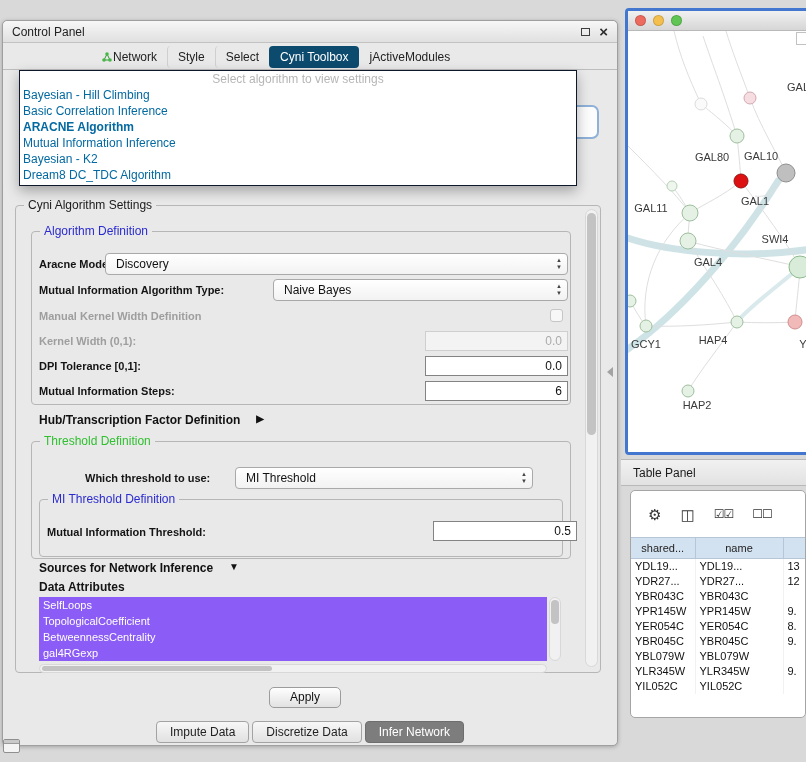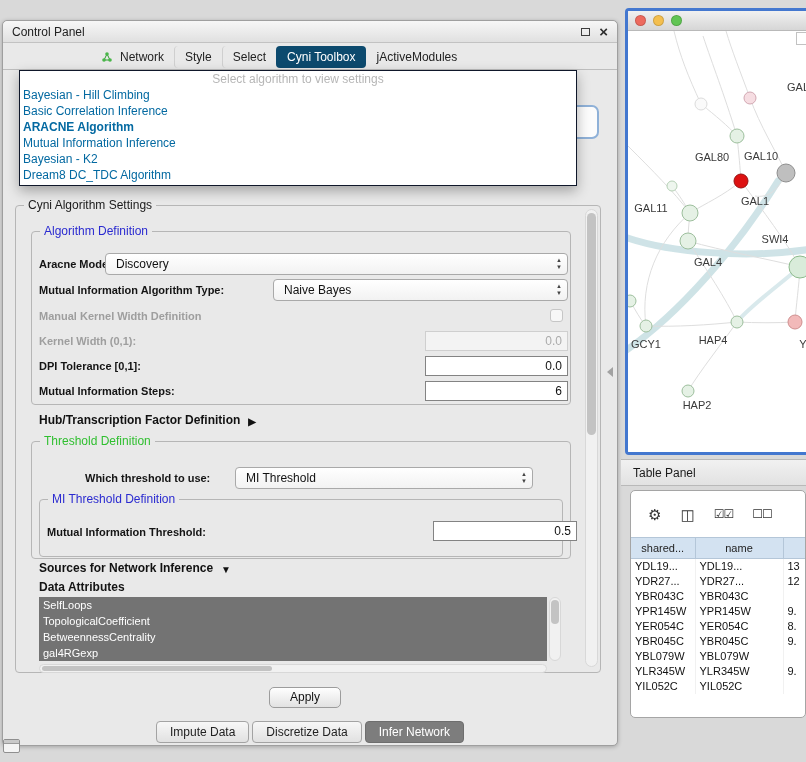--- a/index.html
+++ b/index.html
@@ -11,21 +11,21 @@
   #cp{position:absolute;left:2px;top:20px;width:616px;height:726px;background:#e9e9e9;
       border:1px solid #9f9f9f;border-radius:5px;box-shadow:0 1px 4px rgba(0,0,0,.25)}
   #cp .titlebar{height:22px;border-bottom:1px solid #c2c2c2;background:linear-gradient(#f7f7f7,#e0e0e0);
       border-radius:5px 5px 0 0;display:flex;align-items:center;padding:0 9px;font-size:12px;color:#222}
   .titlebar .sp{flex:1}
   .float-ic{width:9px;height:8px;border:1.5px solid #3c3c3c;margin-right:9px}
   .close-ic{font-size:15px;font-weight:bold;color:#2e2e2e;line-height:1}
 
   .tabbar{position:absolute;left:0;top:23px;width:100%;height:26px;border-bottom:1px solid #bdbdbd;
       display:flex;align-items:center;padding-left:88px;font-size:12px;color:#222}
-  .tab{padding:4px 10px;display:flex;align-items:center;gap:7px;border-radius:4px;border-left:1px solid #cfcfcf}
+  .tab{padding:4px 10px;display:flex;align-items:center;gap:0;border-radius:4px;border-left:1px solid #cfcfcf}
   .tab:first-child{border-left:none}
   .tab.sel{background:#0c4a6e;color:#fff;border-left-color:transparent}
   .tab.sel + .tab{border-left-color:transparent}
 
   
   .popup{position:absolute;left:16px;top:49px;width:558px;height:116px;background:#fff;
       border:1px solid #0f172a;box-shadow:0 5px 12px rgba(0,0,0,.3);z-index:20;font-size:12px}
   .popup .ph{height:16px;line-height:16px;text-align:center;color:#b6b6b6}
   .popup .it{height:16px;line-height:16px;padding-left:3px;color:#0369a1;white-space:nowrap}
   .popup .it.bold{font-weight:bold}
@@ -44,24 +44,24 @@
 
   .combo{position:absolute;height:22px;background:linear-gradient(#ffffff,#f2f2f2);border:1px solid #a9a9a9;
       border-radius:4px;font-size:12px;line-height:20px;padding-left:10px;color:#111}
   .combo .spin{position:absolute;right:5px;top:3px;display:flex;flex-direction:column;align-items:center;
       font-size:6px;line-height:7px;color:#444}
   .inp{position:absolute;height:20px;background:#fff;border:1px solid #838383;font-size:12px;text-align:right;
       padding:0 5px;font-family:"Liberation Sans",sans-serif;color:#111;border-radius:0}
   .inp.dis{background:#f3f3f3;border:1px solid #cfcfcf;color:#ababab}
   .cb{position:absolute;width:13px;height:13px;border:1px solid #c6c6c6;border-radius:3px;background:#f7f7f7}
 
-  .sechead{position:absolute;font-size:12px;font-weight:bold;color:#111;display:flex;align-items:flex-end;gap:8px;white-space:nowrap}
+  .sechead{position:absolute;font-size:12px;font-weight:bold;color:#111;display:flex;align-items:flex-start;gap:16px;white-space:nowrap}
   .tri{font-size:10px;color:#111}
 
-  .attr{position:absolute;left:36px;width:508px;height:16px;background:#737373;color:#fff;
+  .attr{position:absolute;left:36px;width:508px;height:16px;background:#8b5cf6;color:#fff;
       font-size:11px;line-height:16px;padding-left:4px;white-space:nowrap}
 
   .sbv{position:absolute;background:#f1f1f1;border:1px solid #d8d8d8;border-radius:7px}
   .sbv .th{position:absolute;left:1px;right:1px;background:#c3c3c3;border-radius:6px}
   .sbh{position:absolute;background:#f1f1f1;border:1px solid #d8d8d8;border-radius:5px}
   .sbh .th{position:absolute;top:1px;bottom:1px;background:#c3c3c3;border-radius:4px}
 
   .applybtn{position:absolute;left:266px;top:666px;width:72px;height:21px;border:1px solid #9c9c9c;border-radius:5px;
       background:linear-gradient(#fefefe,#e2e2e2);font-size:12px;text-align:center;line-height:19px;color:#111}
   .btabs{position:absolute;left:0;right:0;top:700px;display:flex;justify-content:center;gap:3px;font-size:12px}

